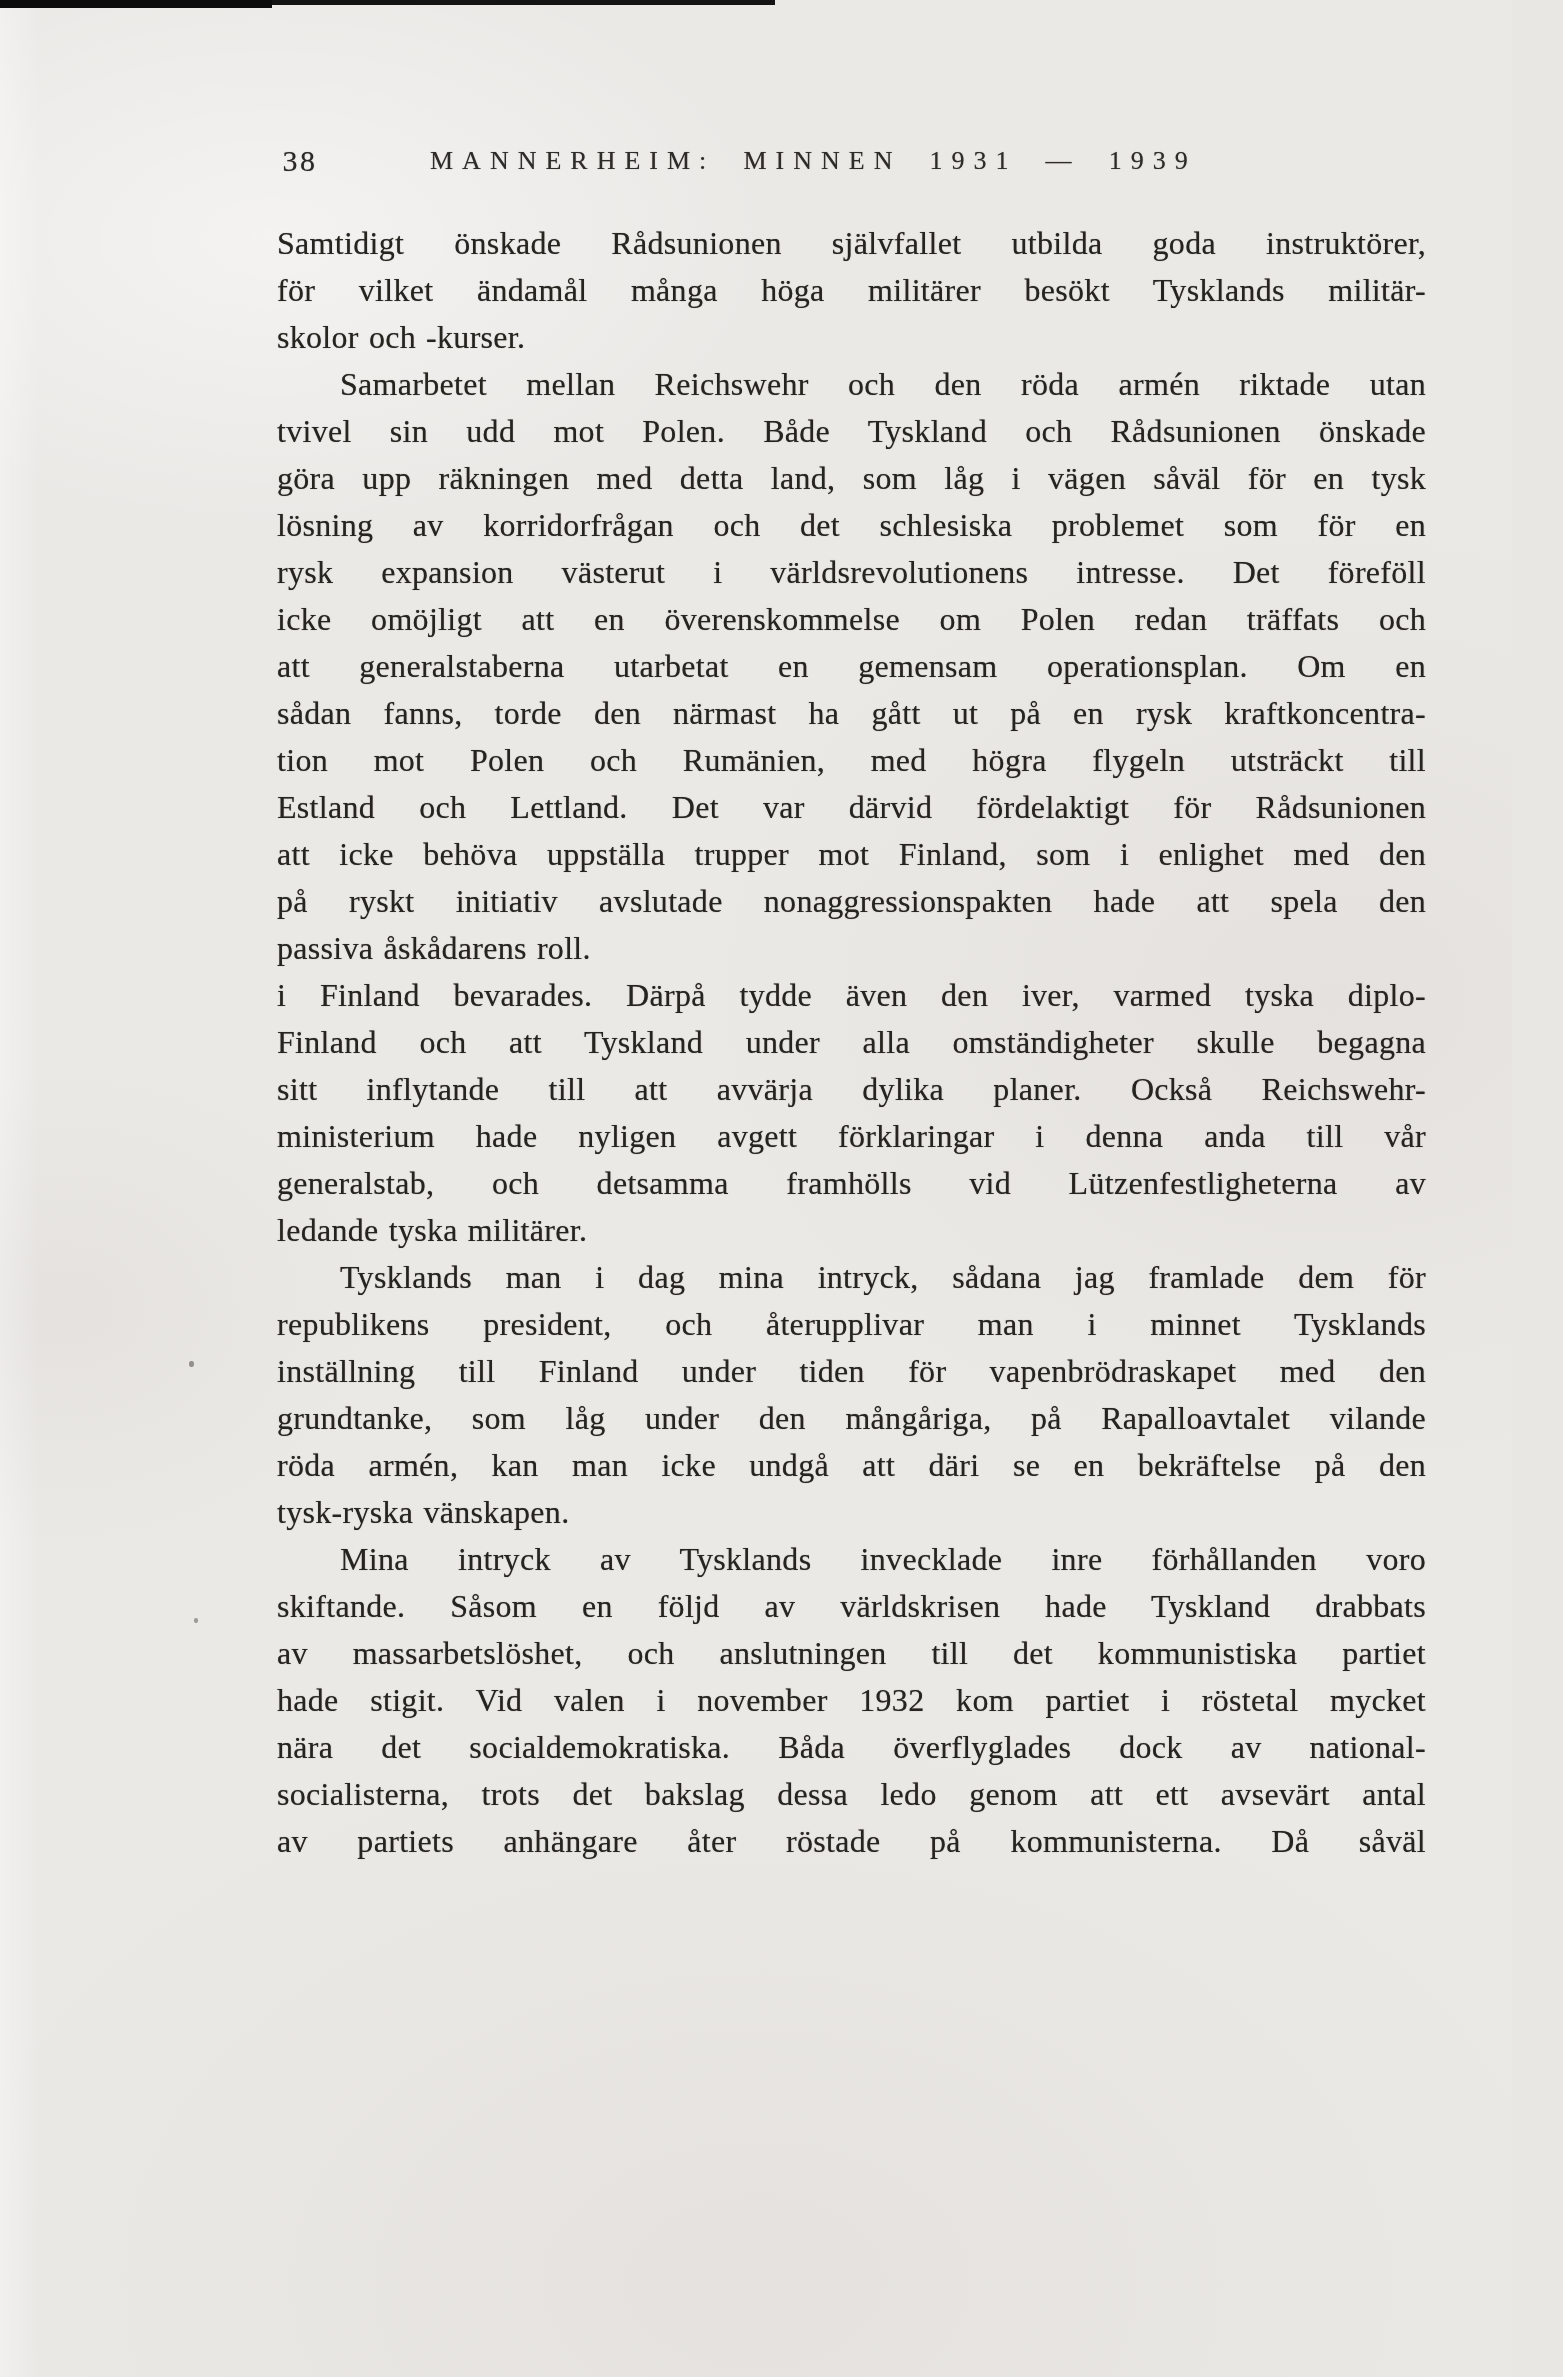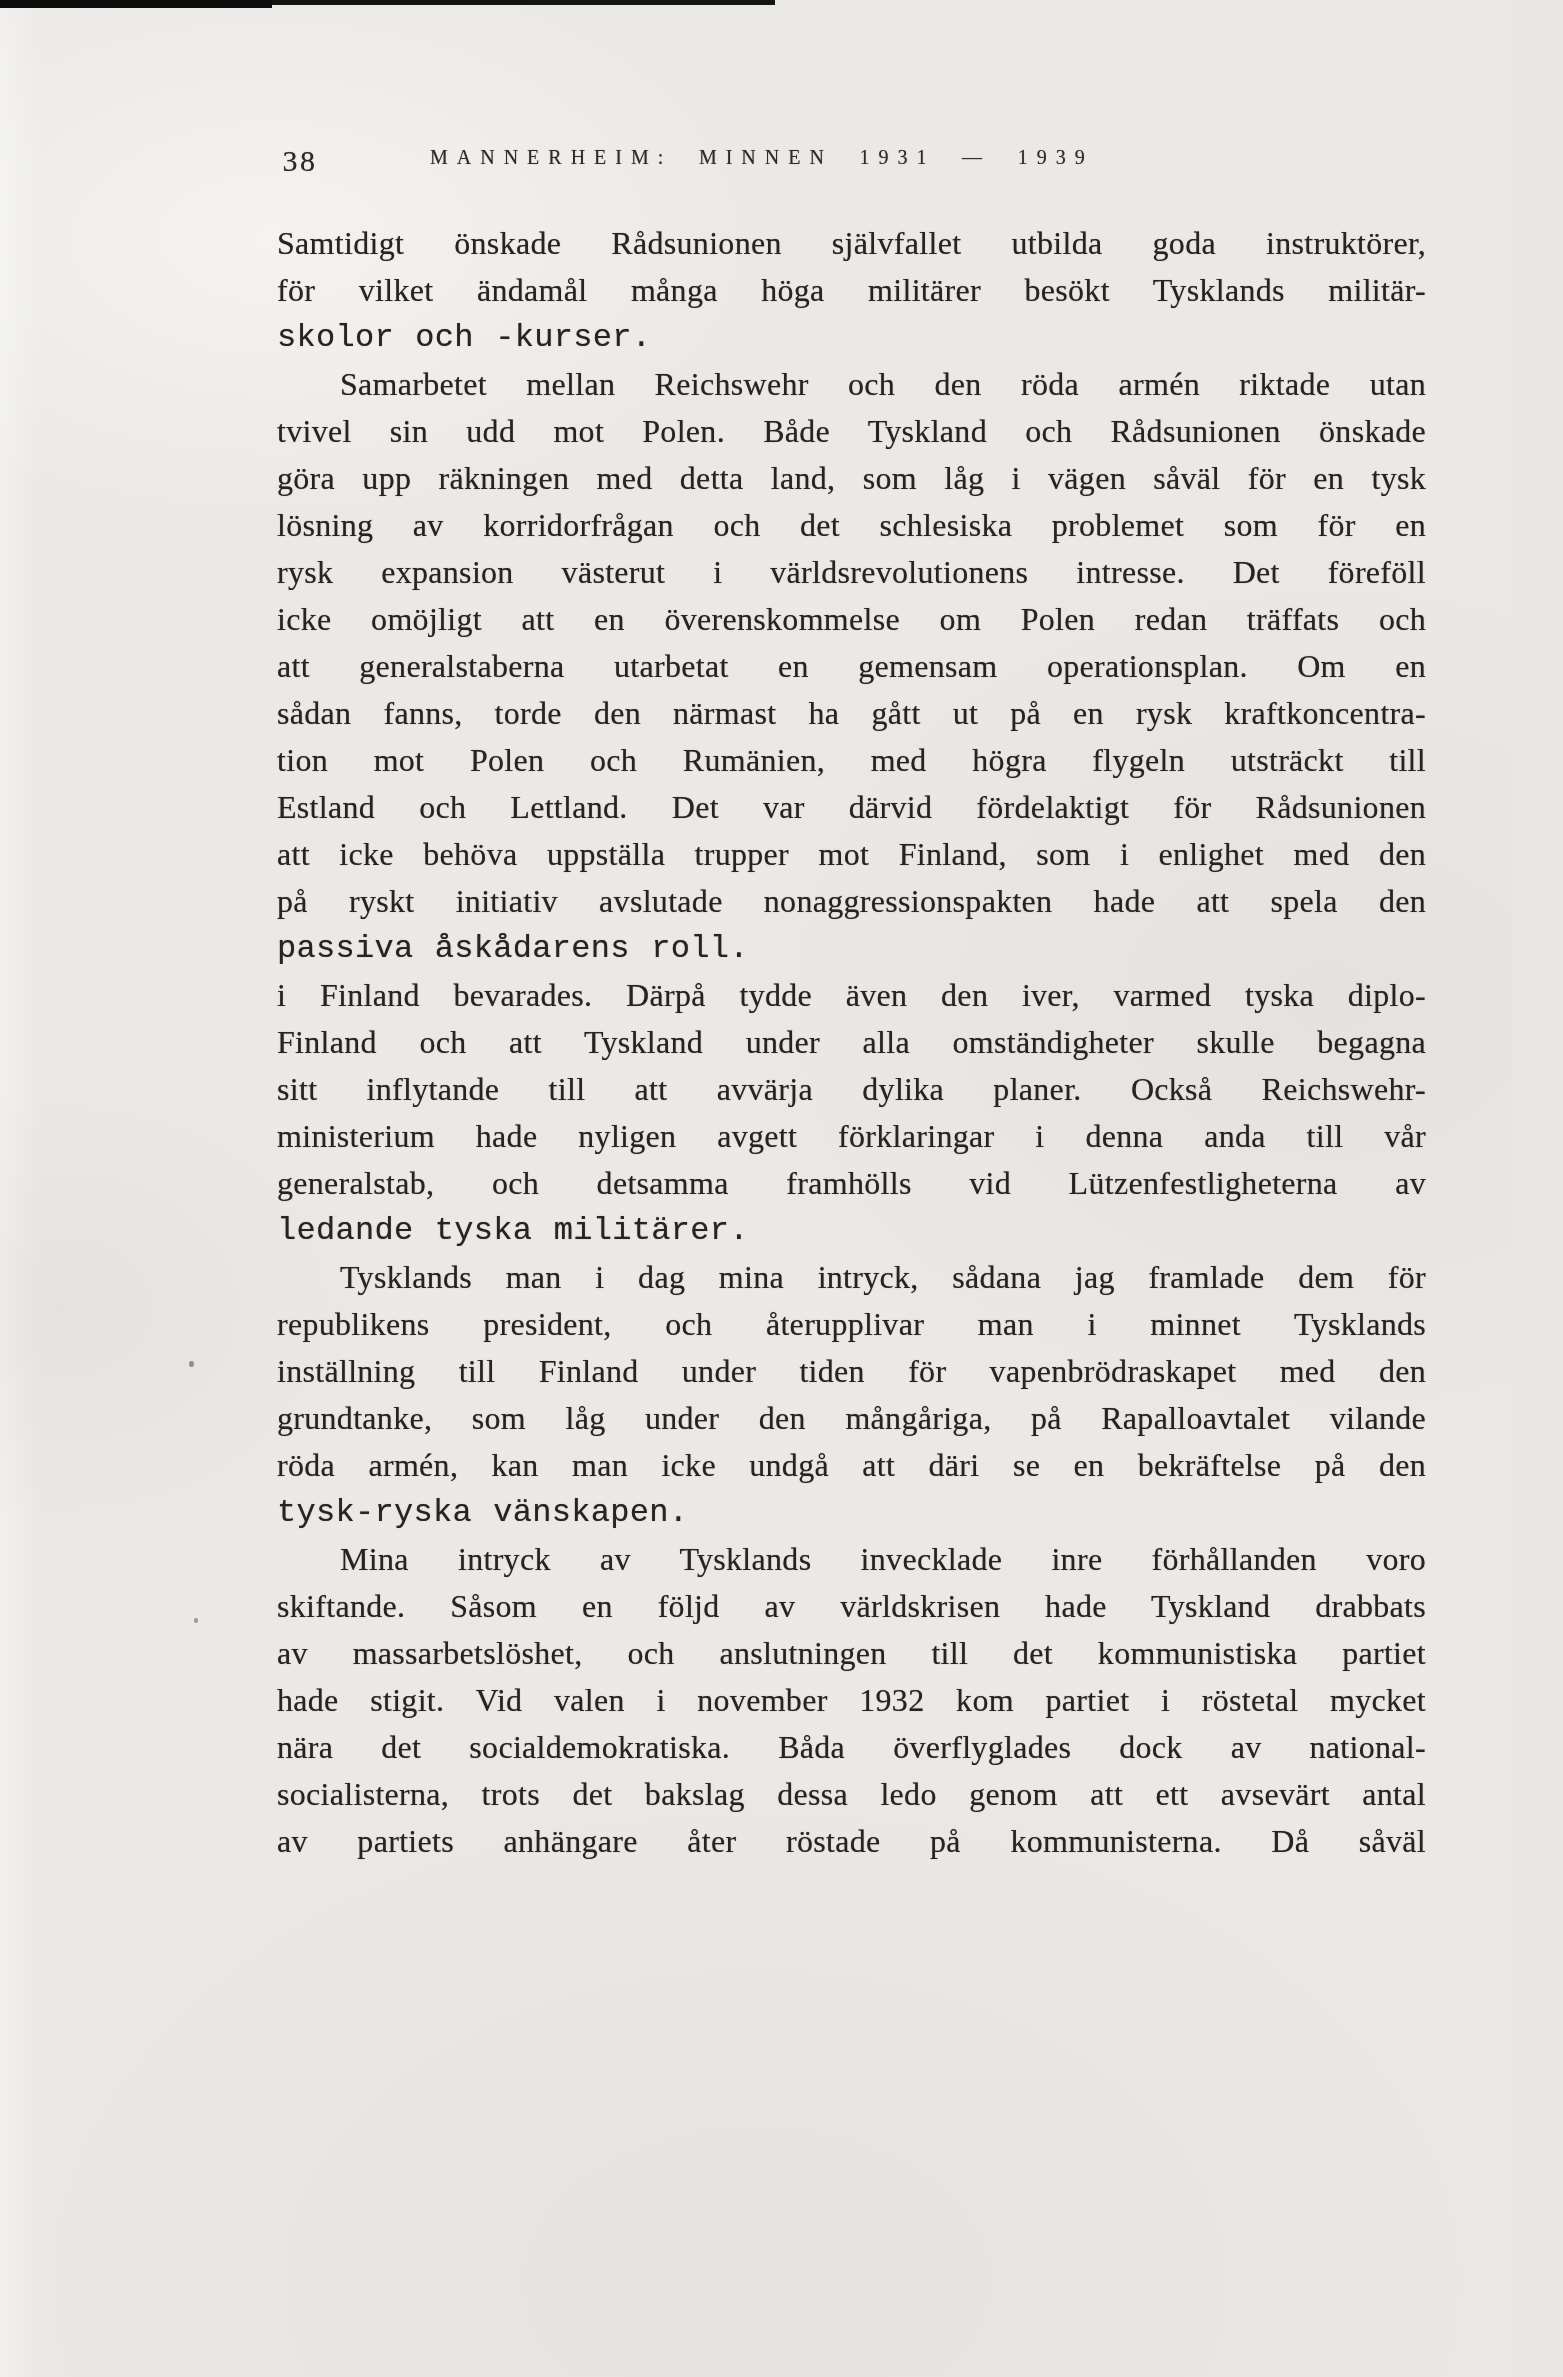--- a/index.html
+++ b/index.html
@@ -40,21 +40,21 @@
   }
   .page-number {
     position: absolute; left: 5.4px; top: 1.8px;
     font-size: 30px;
     letter-spacing: 2.7px;
     color: #2b2925;
     text-shadow: 0 0 0.9px rgba(45,42,38,0.55);
   }
   .running-title {
     position: absolute; left: 153px; top: 3.6px;
-    font-size: 20px;
+    font-size: 26px;
     letter-spacing: 9px;
     word-spacing: 12.6px;
     white-space: nowrap;
     color: #2e2c28;
     text-shadow: 0 0 0.9px rgba(45,42,38,0.5);
   }
   .body-text {
     position: absolute;
     left: 277px; top: 220px;
     width: 1149px;
@@ -64,21 +64,20 @@
     word-spacing: 1.8px;
     text-shadow: 0 0 0.9px rgba(40,38,34,0.55);
   }
   .line {
     text-align: justify;
     text-align-last: justify;
   }
   .line.lastline {
     text-align: right;
     text-align-last: left;
-    font-family: Liberation Mono, monospace;
   }
   .line.indent {
     text-indent: 63px;
   }
   
   .artifact-dash {
     position: absolute; left: 1532px; top: 545px;
     width: 32px; height: 1.8px;
     background: rgba(75,72,66,0.55);
   }

